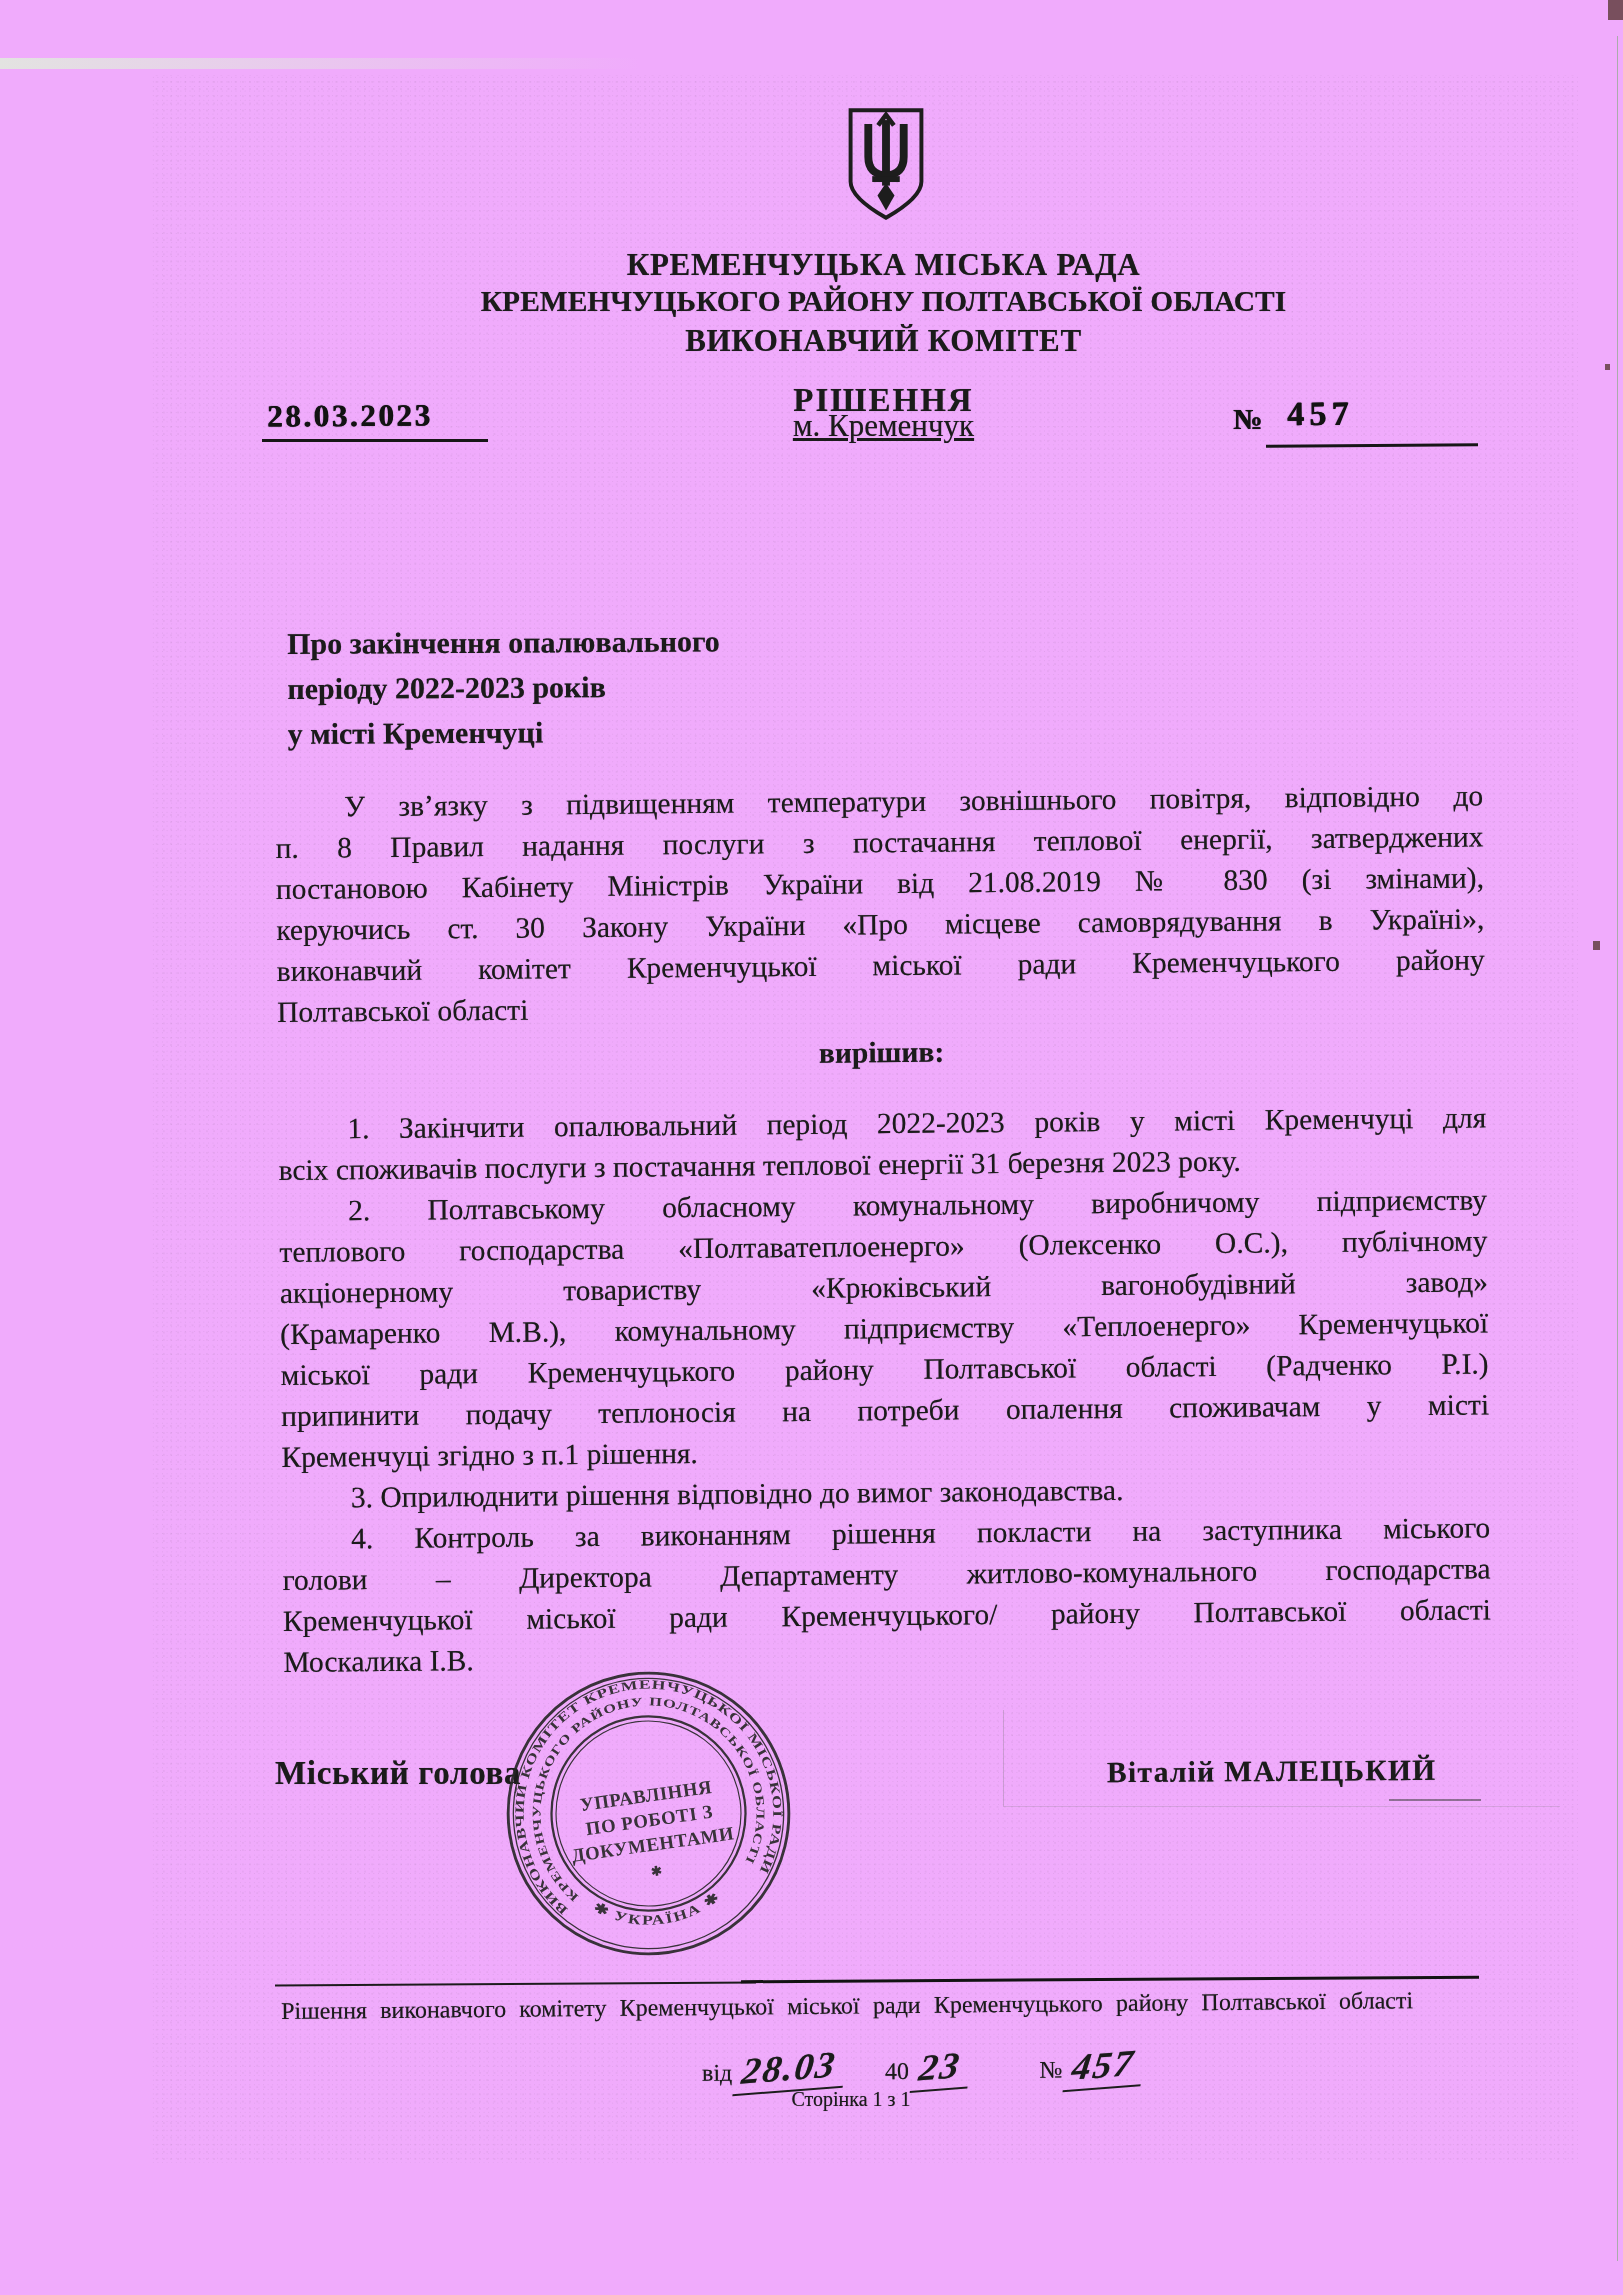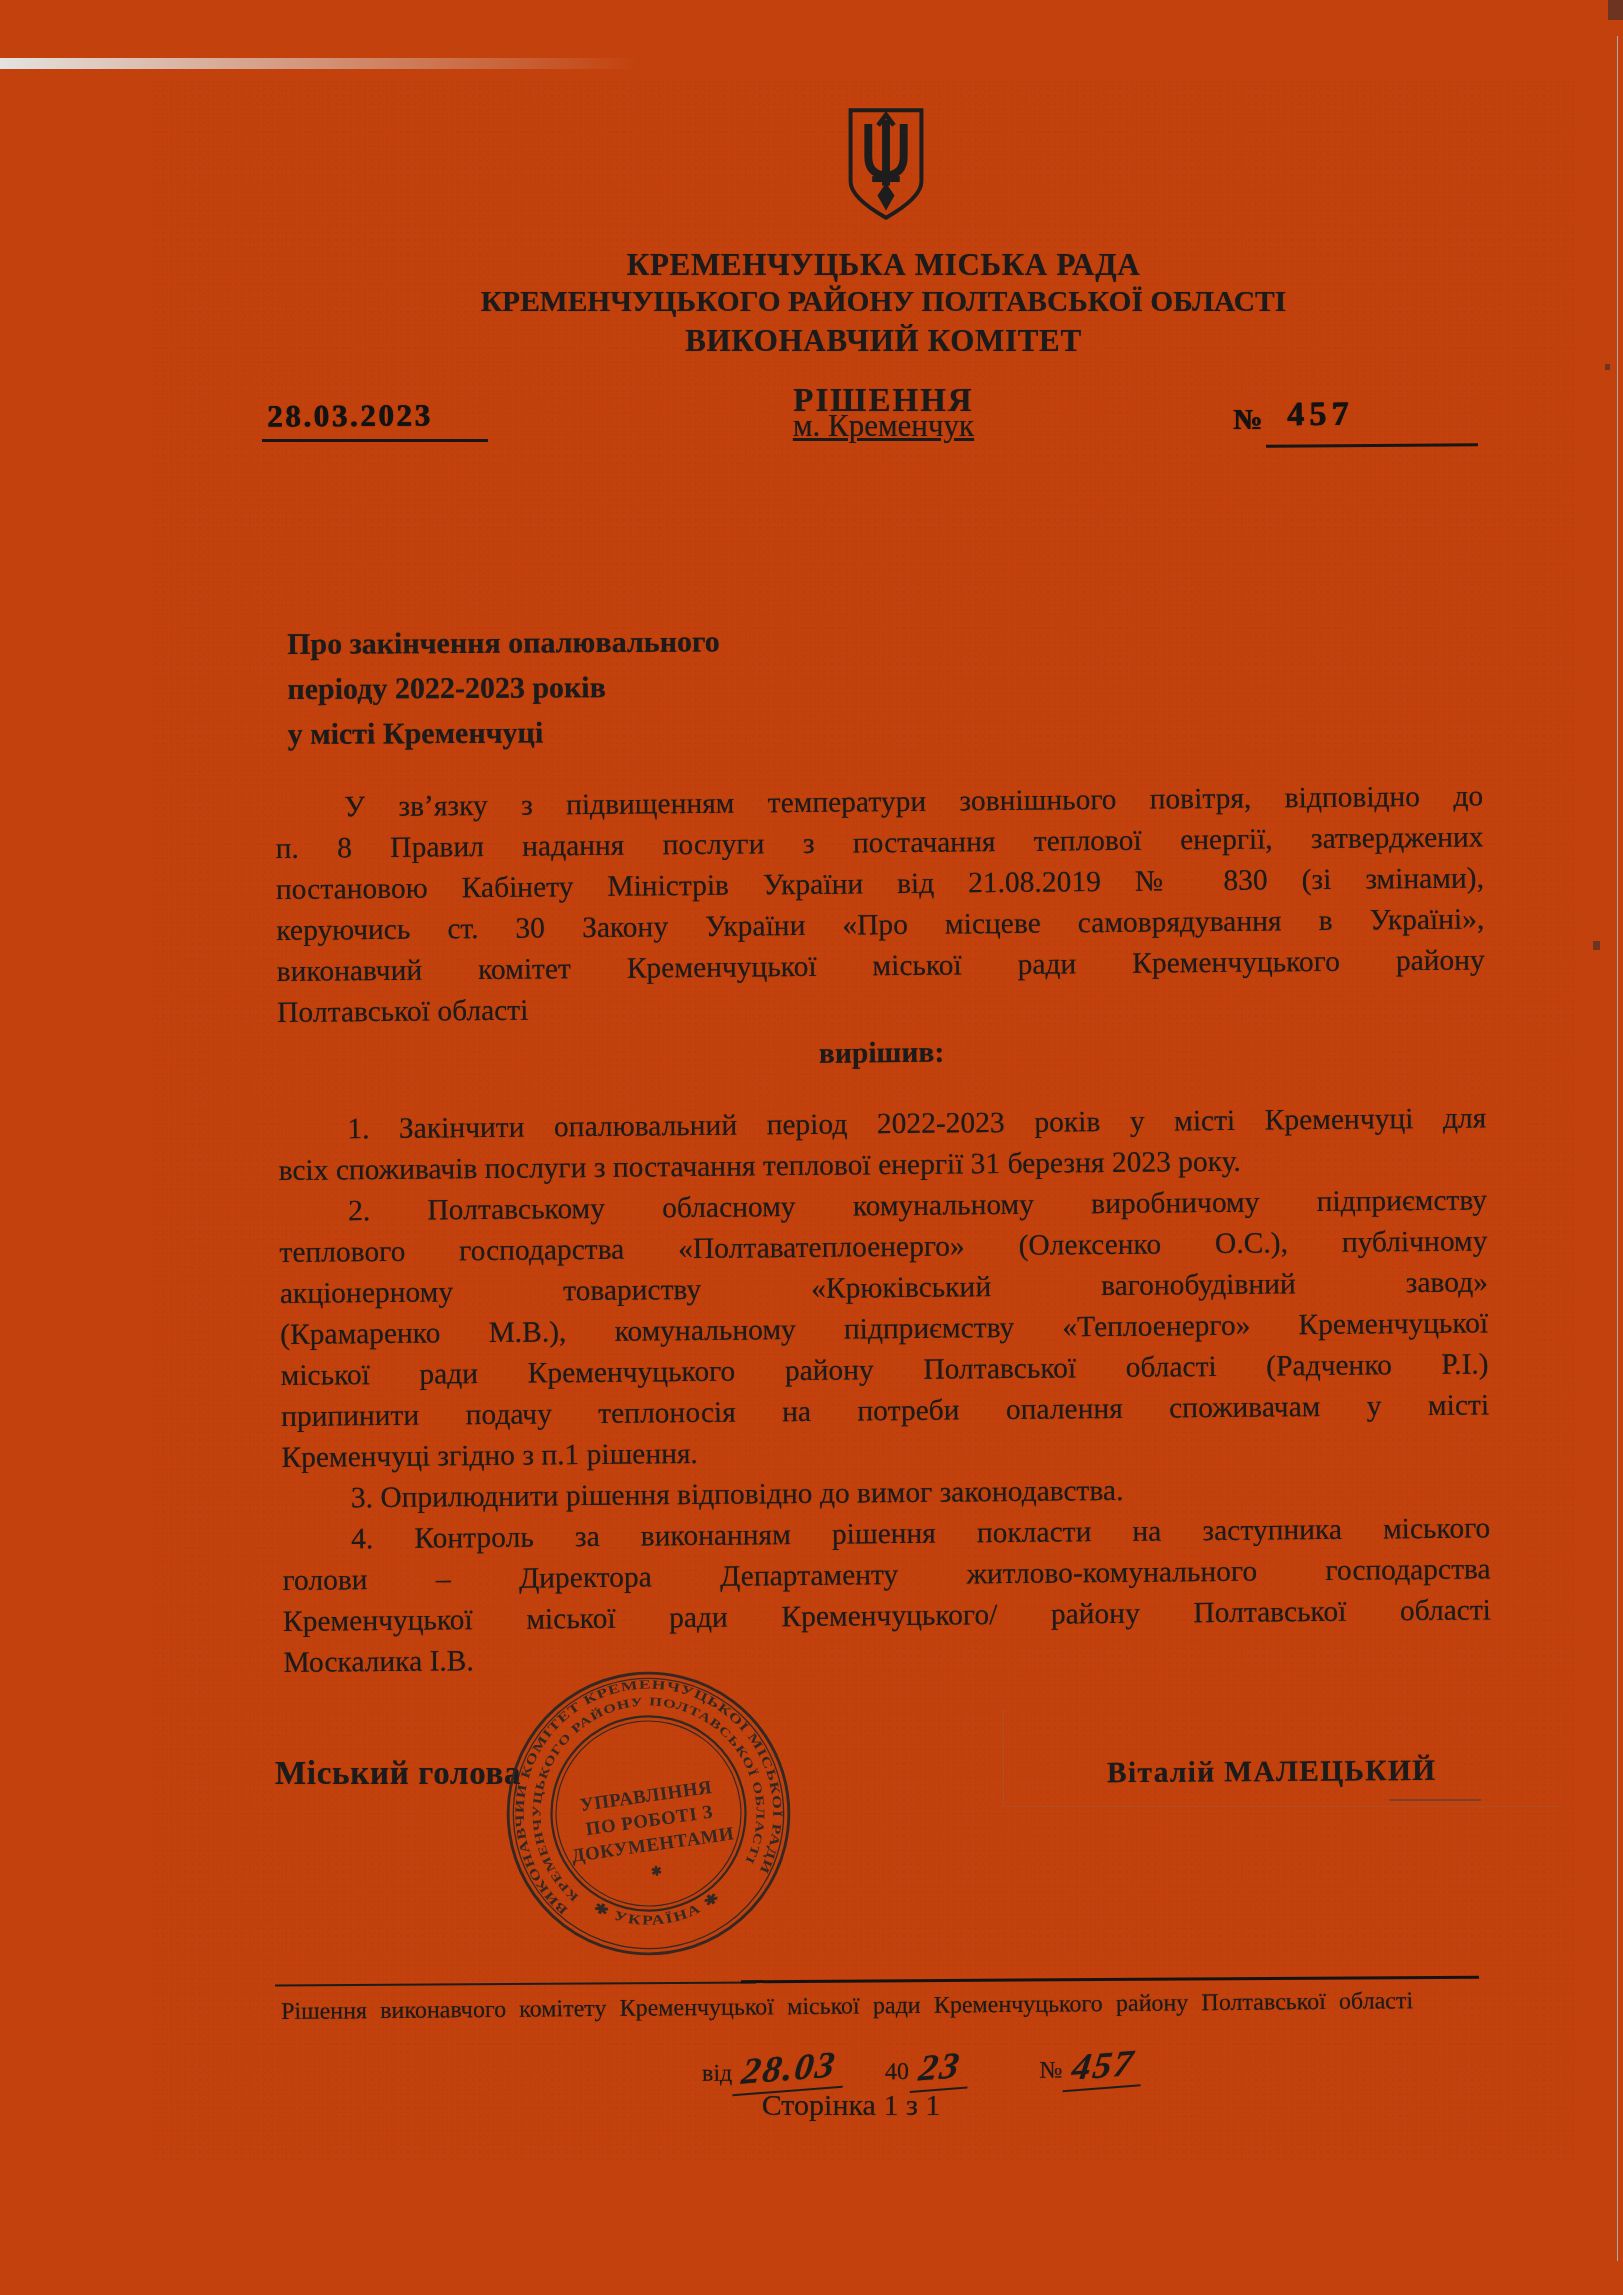--- a/index.html
+++ b/index.html
@@ -1,18 +1,18 @@
 <!DOCTYPE html>
 <html style="font-size:10.5px"><head>
 <meta charset="utf-8">
 <style>
   html,body{margin:0;padding:0;background:#888;}
   .page{
     position:relative;width:1623px;height:2295px;margin:0 auto;
-    background:#c2410c;overflow:hidden;
+    background:#f0abfc;overflow:hidden;
     font-family:"Liberation Serif", serif;color:#1b1b1b;
   }
   
   .halftone{
     position:absolute;left:151px;top:75px;width:1427px;height:2088px;
     background-image:
       radial-gradient(circle, rgba(45,45,45,.13) 0.7px, transparent 0.9px),
       radial-gradient(circle, rgba(45,45,45,.09) 0.7px, transparent 1px);
     background-size:4.6px 4.6px, 7.2px 7.2px;
     background-position:0 0, 2px 3.3px;
@@ -60,21 +60,21 @@
 
   
   .rule-a{position:absolute;left:275px;top:1983px;width:481px;height:2px;background:#1c1c1c;transform:rotate(-.35deg);}
   .rule-b{position:absolute;left:741px;top:1978px;width:738px;height:3.3px;background:#131313;transform:rotate(-.35deg);}
   .caption{position:absolute;left:281px;top:1998px;width:1132px;font-size:24px;text-align:justify;text-align-last:justify;transform:rotate(-.55deg);transform-origin:left top;}
   .fromline{position:absolute;left:666px;top:2045px;display:flex;align-items:baseline;transform:rotate(-.5deg);}
   .fromline .pr{font-size:24px;margin-left:36px;}
   .hw{display:inline-block;font-size:37px;font-weight:bold;font-style:italic;transform:skewX(-12deg) rotate(-4deg);letter-spacing:2px;}
   .hw-u{border-bottom:2px solid #1d1d1d;padding:0 9.2px 1.3px 6.5px;margin:0 3.9px;}
   .gap40{width:30px;}
-  .pageinfo{position:absolute;left:275px;top:2088px;width:1152px;text-align:center;font-size:30px;}
+  .pageinfo{position:absolute;left:275px;top:2088px;width:1152px;text-align:center;font-size:20px;}
 
   .emblem{position:absolute;left:846px;top:105px;width:80px;height:118px;}
 </style>
 </head>
 <body>
 
 <div class="page">
 
   <div class="halftone"></div>
   <div class="smudge"></div>

